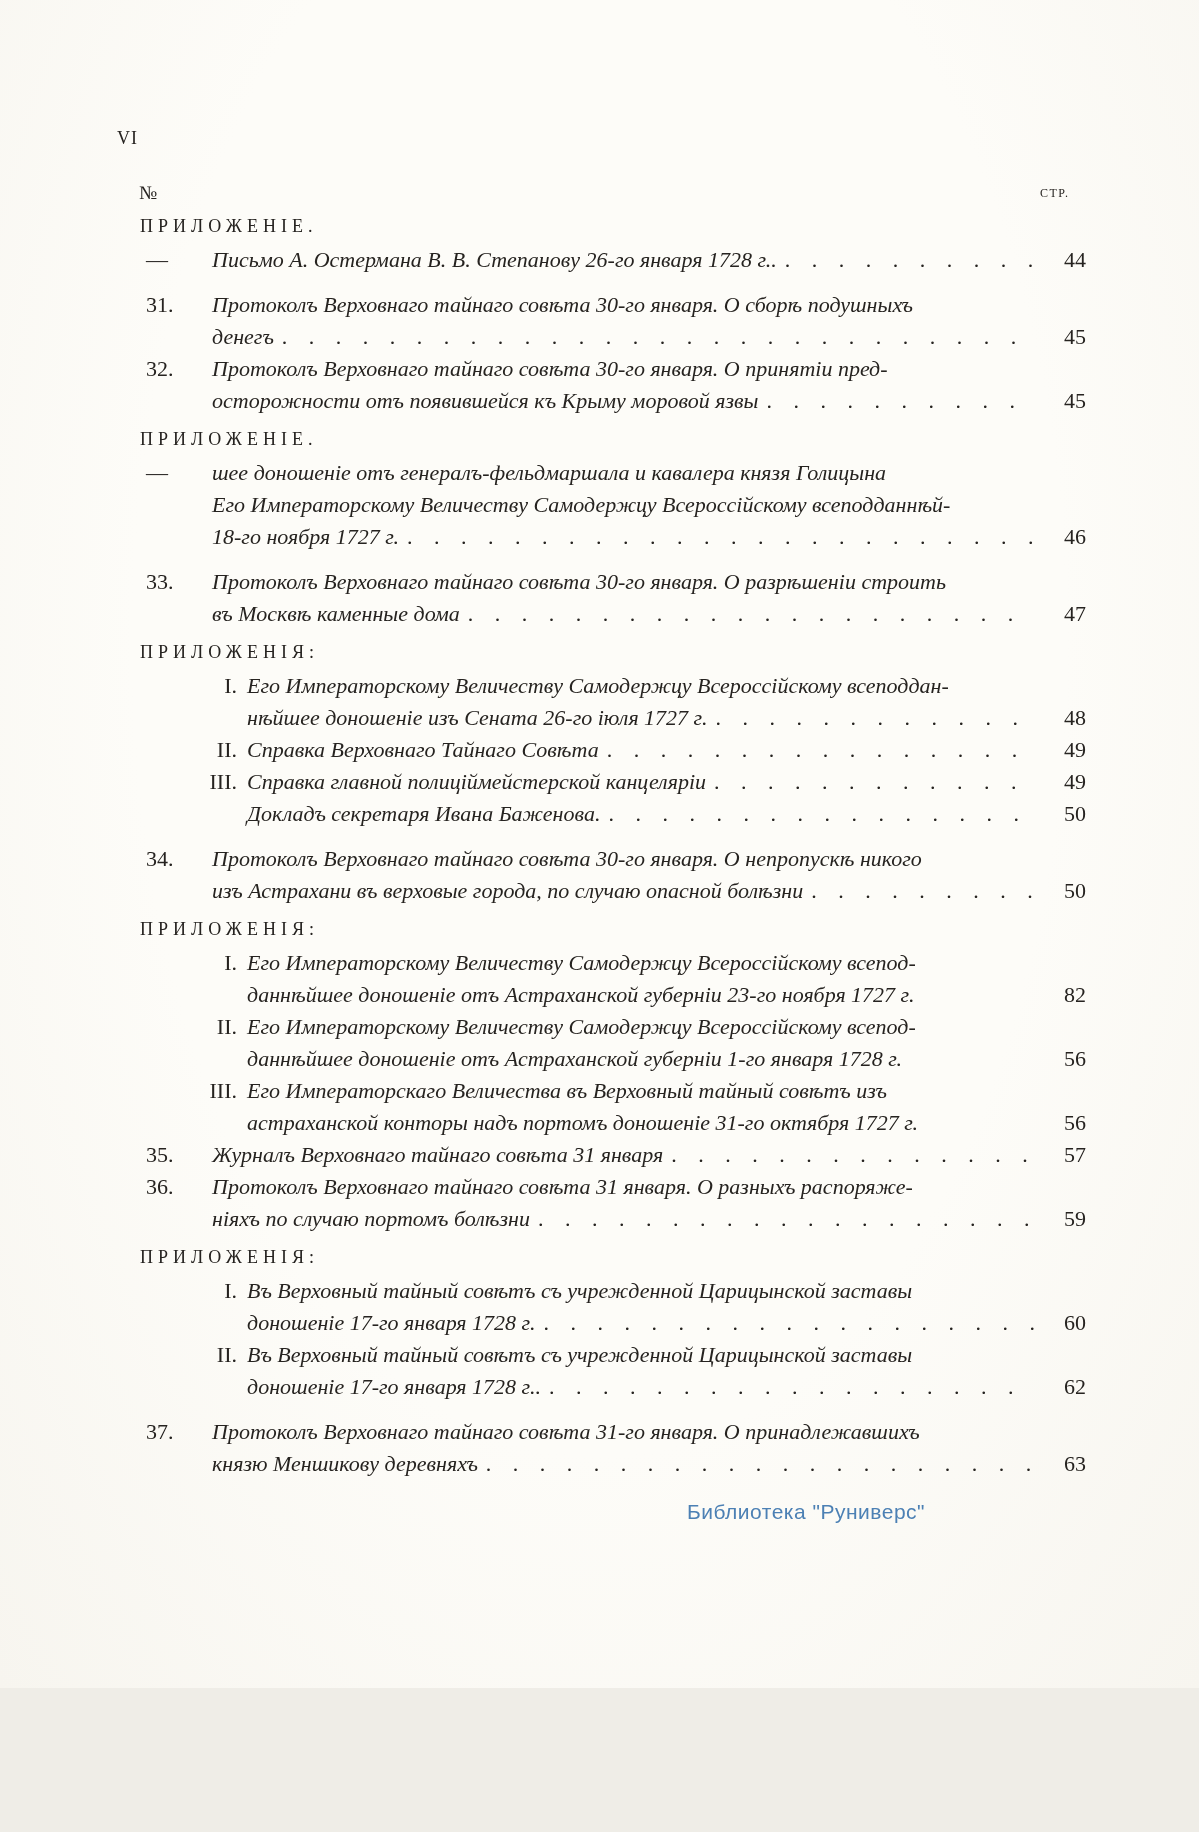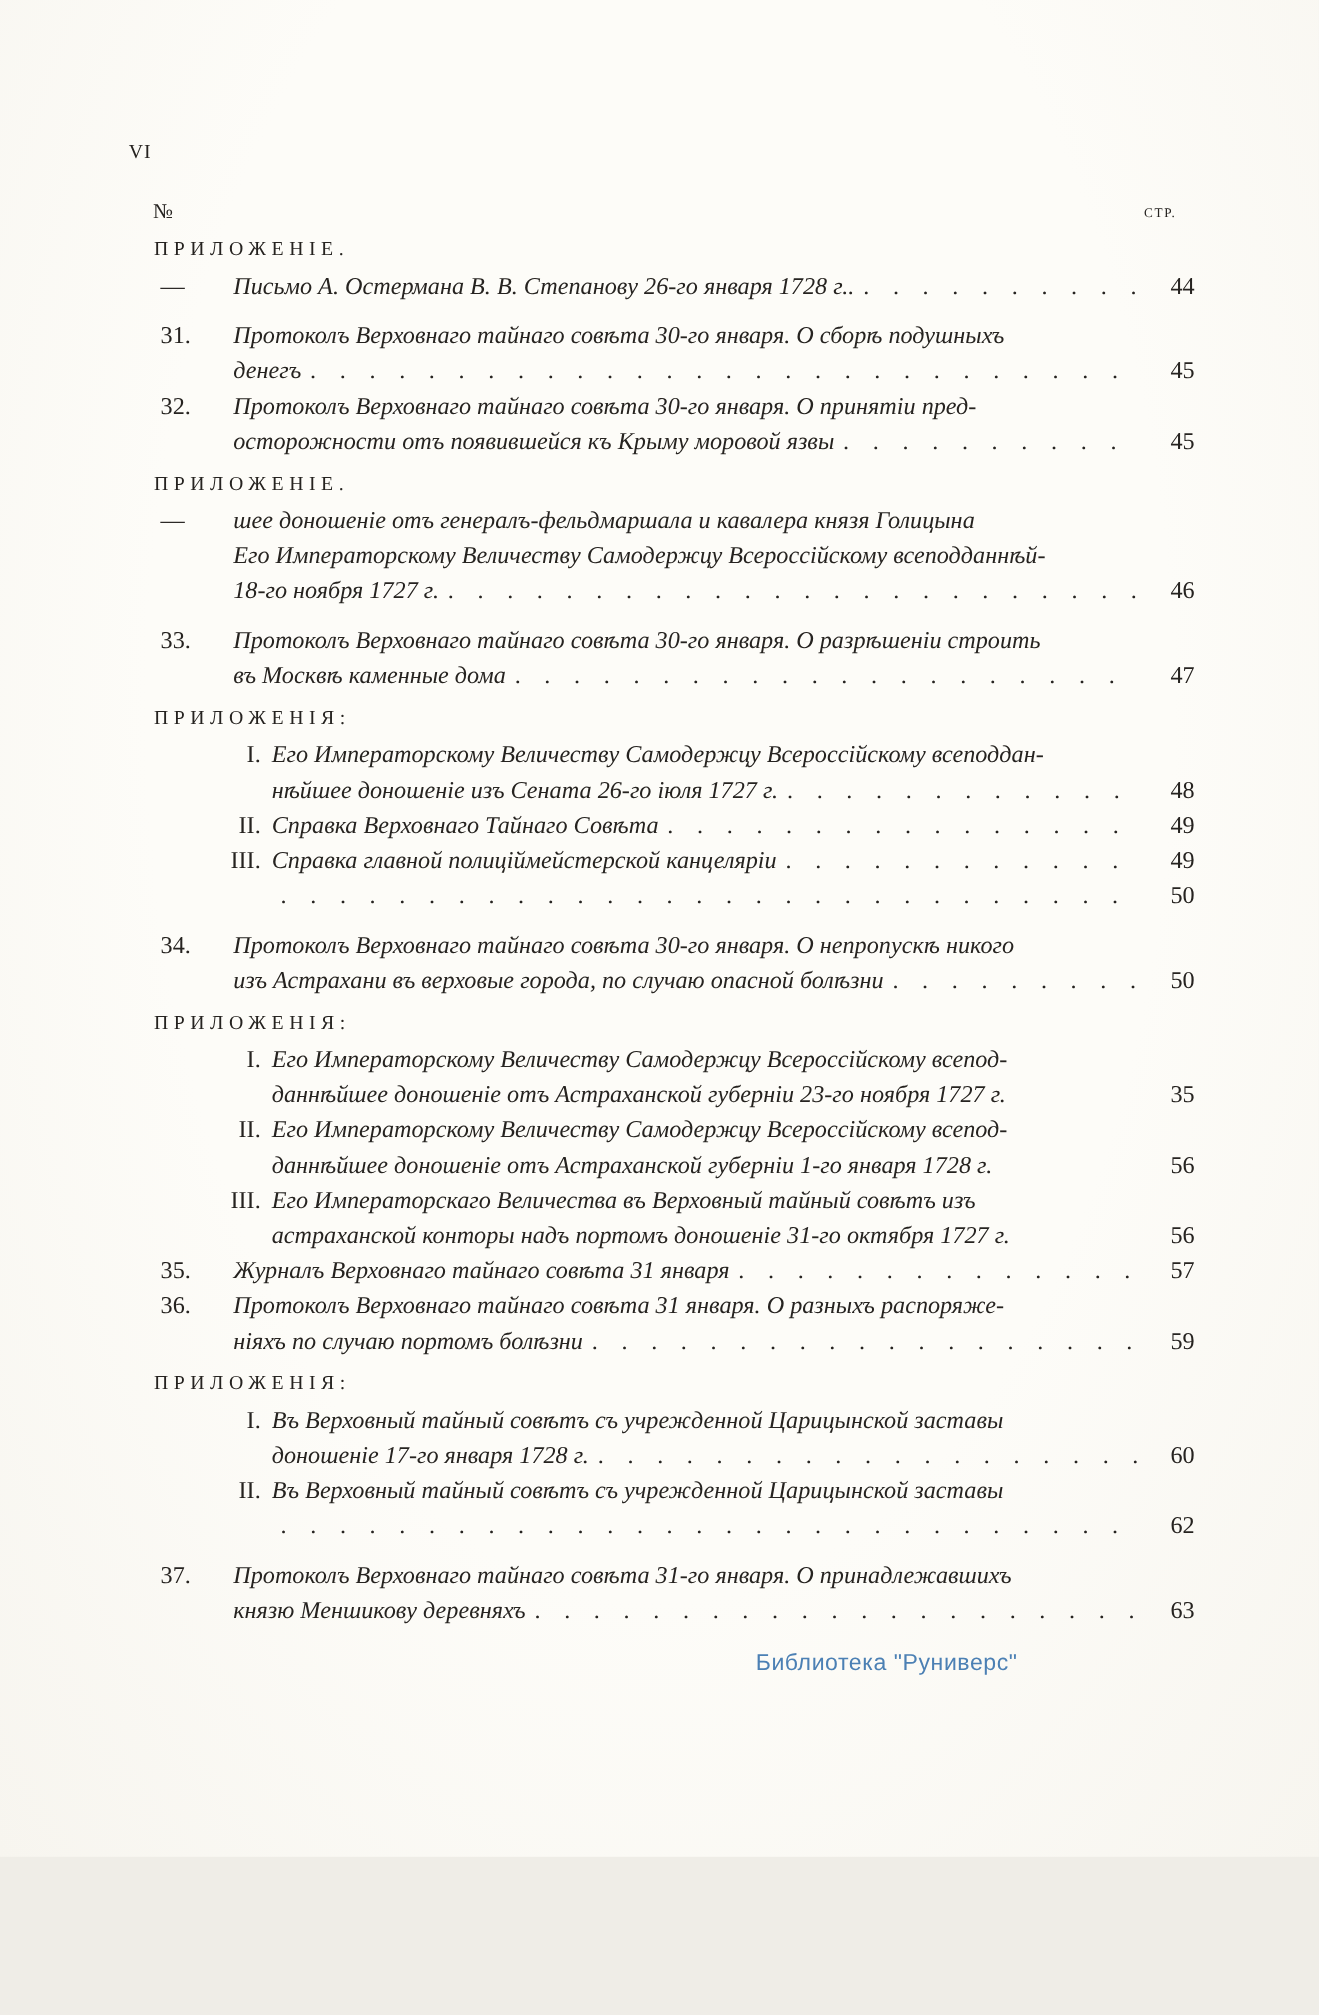--- a/index.html
+++ b/index.html
@@ -200,20 +200,21 @@
             <span class="txt">Справка главной полиціймейстерской канцеляріи</span>
             <span class="dots">. . . . . . . . . . . . . . . . . . . . . . . . . . . . . . . . . . . . . . . . . . . . . . . . . . . . . . . . . . . . . . . . . . . . . . . . . . . . . . . . </span>
             <span class="pagenum">49</span>
           </div>
         </div>
       </div>
       <div class="toc-item sub">
         <span class="num"></span>
         <div class="body">
           <div class="line last">
+            <span class="txt">Докладъ секретаря Ивана Баженова.</span>
             <span class="dots">. . . . . . . . . . . . . . . . . . . . . . . . . . . . . . . . . . . . . . . . . . . . . . . . . . . . . . . . . . . . . . . . . . . . . . . . . . . . . . . . </span>
             <span class="pagenum">50</span>
           </div>
         </div>
       </div>
       <div class="toc-item main gap">
         <span class="num">34.</span>
         <div class="body">
           <div class="line"><span class="txt">Протоколъ Верховнаго тайнаго совѣта 30-го января. О непропускѣ никого</span></div>
           <div class="line last">
@@ -224,21 +225,21 @@
         </div>
       </div>
       <div class="toc-heading">ПРИЛОЖЕНІЯ:</div>
       <div class="toc-item sub">
         <span class="num">I.</span>
         <div class="body">
           <div class="line"><span class="txt">Его Императорскому Величеству Самодержцу Всероссійскому всепод-</span></div>
           <div class="line last">
             <span class="txt">даннѣйшее доношеніе отъ Астраханской губерніи 23-го ноября 1727 г.</span>
             <span class="spacer"></span>
-            <span class="pagenum">35</span>
+            <span class="pagenum">82</span>
           </div>
         </div>
       </div>
       <div class="toc-item sub">
         <span class="num">II.</span>
         <div class="body">
           <div class="line"><span class="txt">Его Императорскому Величеству Самодержцу Всероссійскому всепод-</span></div>
           <div class="line last">
             <span class="txt">даннѣйшее доношеніе отъ Астраханской губерніи 1-го января 1728 г.</span>
             <span class="spacer"></span>
@@ -288,20 +289,21 @@
             <span class="dots">. . . . . . . . . . . . . . . . . . . . . . . . . . . . . . . . . . . . . . . . . . . . . . . . . . . . . . . . . . . . . . . . . . . . . . . . . . . . . . . . </span>
             <span class="pagenum">60</span>
           </div>
         </div>
       </div>
       <div class="toc-item sub">
         <span class="num">II.</span>
         <div class="body">
           <div class="line"><span class="txt">Въ Верховный тайный совѣтъ съ учрежденной Царицынской заставы</span></div>
           <div class="line last">
+            <span class="txt">доношеніе 17-го января 1728 г..</span>
             <span class="dots">. . . . . . . . . . . . . . . . . . . . . . . . . . . . . . . . . . . . . . . . . . . . . . . . . . . . . . . . . . . . . . . . . . . . . . . . . . . . . . . . </span>
             <span class="pagenum">62</span>
           </div>
         </div>
       </div>
       <div class="toc-item main gap">
         <span class="num">37.</span>
         <div class="body">
           <div class="line"><span class="txt">Протоколъ Верховнаго тайнаго совѣта 31-го января. О принадлежавшихъ</span></div>
           <div class="line last">

